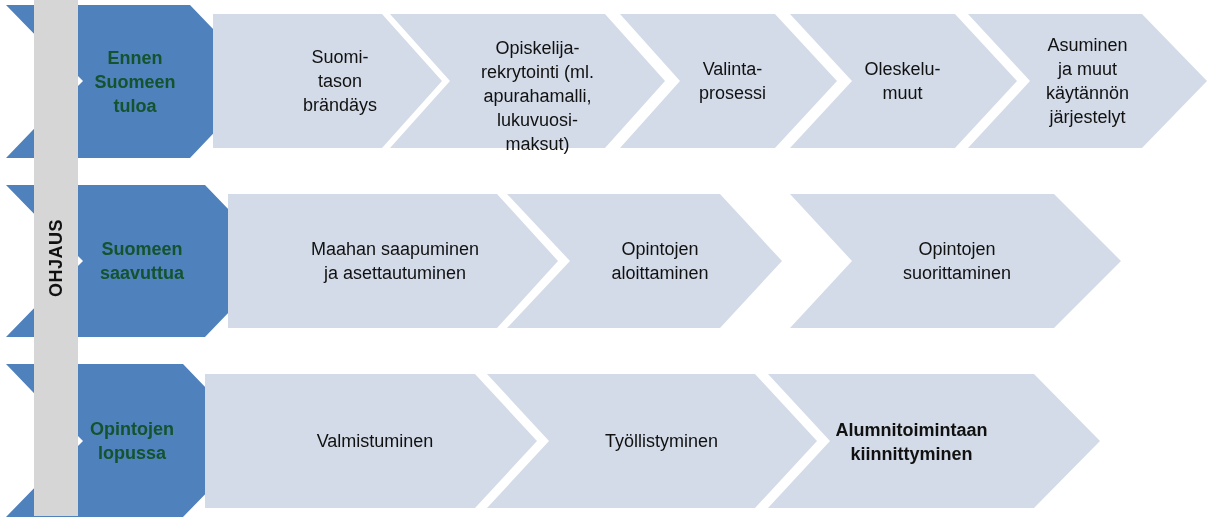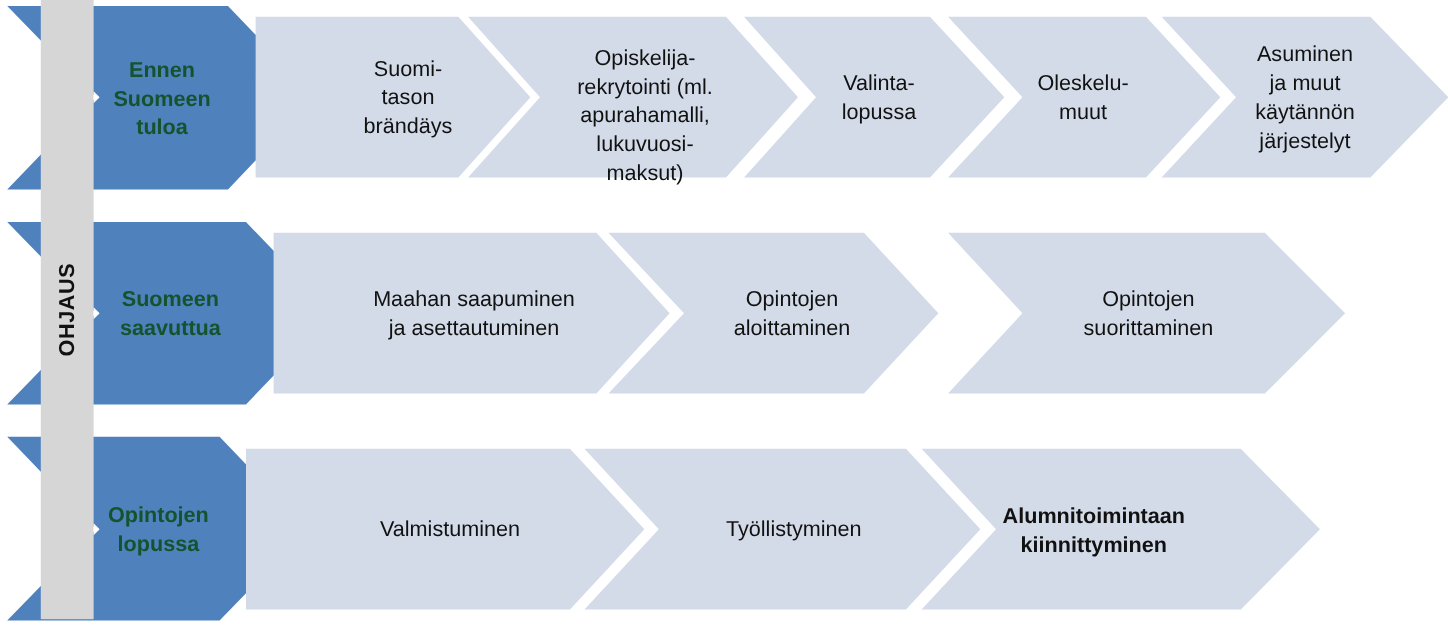--- a/index.html
+++ b/index.html
@@ -55,21 +55,21 @@
 
 <div class="lbl" style="left:280px;top:14px;width:120px;height:134px;">Suomi-
 tason
 brändäys</div>
 <div class="lbl" style="left:450px;top:14px;width:175px;height:163px;">Opiskelija-
 rekrytointi (ml.
 apurahamalli,
 lukuvuosi-
 maksut)</div>
 <div class="lbl" style="left:675px;top:14px;width:115px;height:134px;">Valinta-
-lopussa</div>
+prosessi</div>
 <div class="lbl" style="left:845px;top:14px;width:115px;height:134px;">Oleskelu-
 muut</div>
 <div class="lbl" style="left:1025px;top:14px;width:125px;height:134px;">Asuminen
 ja muut
 käytännön
 järjestelyt</div>
 
 <div class="lbl" style="left:275px;top:194px;width:240px;height:134px;">Maahan saapuminen
 ja asettautuminen</div>
 <div class="lbl" style="left:570px;top:194px;width:180px;height:134px;">Opintojen

